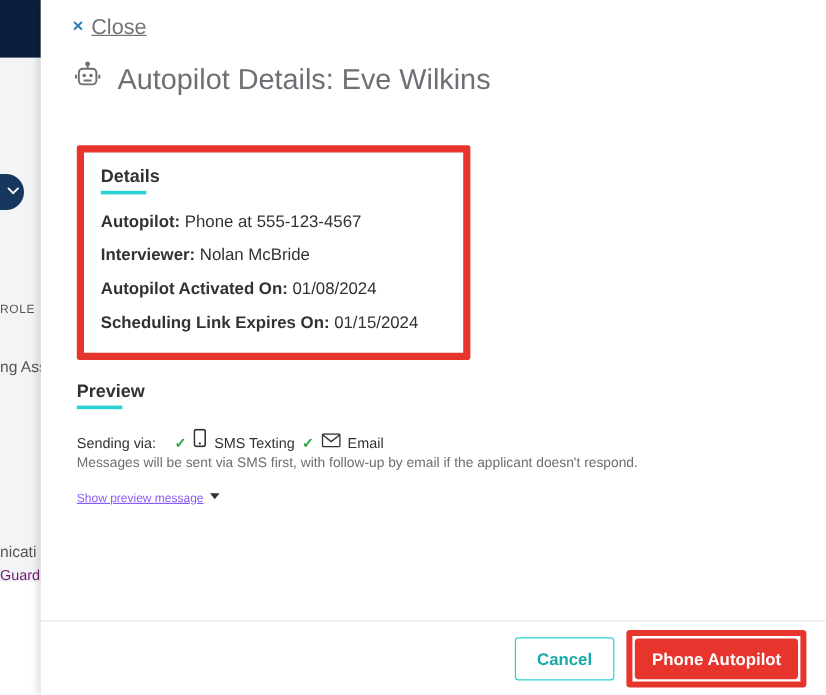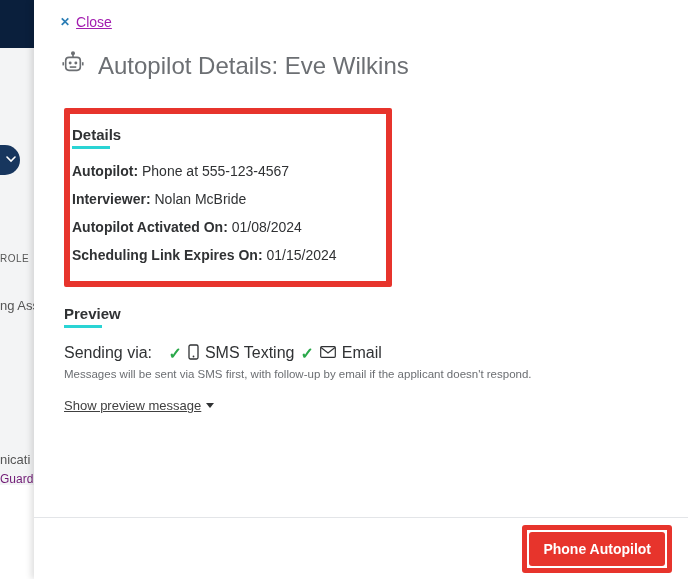--- a/index.html
+++ b/index.html
@@ -17,42 +17,42 @@
   .left-pill svg { position:absolute; right:4px; top:9px; }
   .bg-word { position:absolute; left:0; width:34px; overflow:hidden; white-space:nowrap; color:#555; }
 
   .panel {
     position: absolute; left: 34px; top: 0; right: 0; height: 579px;
     background: #fff; z-index: 2; box-shadow: -3px 0 6px rgba(0,0,0,.12);
   }
 
   .close-bar { height: 44px; display:flex; align-items:center; padding-left:26px; gap:6px; }
   .close-x { color:#2a7db5; font-size:12px; font-weight:bold; }
-  .close-link { color:#a21caf; font-size:14px; text-decoration:underline; cursor:pointer; }
+  .close-link { color:#737373; font-size:18px; text-decoration:underline; cursor:pointer; }
 
   .title-bar { display:flex; align-items:flex-end; gap:12px; padding: 6px 0 18px 26px; }
   .title-text { font-size:24px; color:#6c6f73; font-weight:400; }
 
   .card {
     margin: 0 18px 0 30px; background:#fff; padding: 10px 0 30px 0;
   }
 
   .details-box {
     border: 6px solid #e7342c; border-radius:2px;
-    padding: 12px 14px 16px 2px; margin: 0 6px 18px 0; width: 328px;
+    padding: 12px 14px 16px 14px; margin: 12px 6px 18px 0; width: 328px;
   }
   .sec-heading { font-size:15px; font-weight:bold; color:#303234; margin-bottom:3px; }
   .heading-underline { width:38px; height:3px; background:#2ad4d4; margin-bottom:14px; }
   .kv { font-size:14px; color:#303234; margin: 6px 0 12px 0; }
   .kv b { font-weight:bold; }
 
   .preview-heading-underline { width:38px; height:3px; background:#2ad4d4; margin-bottom:16px; }
-  .sending-row { font-size:16px; color:#303234; display:flex; align-items:flex-start; gap:6px; flex-wrap:wrap; }
+  .sending-row { font-size:12px; color:#303234; display:flex; align-items:flex-end; gap:6px; flex-wrap:wrap; }
   .note { font-size:11.5px; color:#6b6e72; margin-top:4px; }
-  .show-preview { display:inline-flex; align-items:center; gap:4px; font-size:13px; color:#404040; text-decoration:underline; margin-top:18px; cursor:pointer; }
+  .show-preview { display:inline-flex; align-items:center; gap:4px; font-size:10px; color:#8b5cf6; text-decoration:underline; margin-top:18px; cursor:pointer; }
 
   .footer {
     position:absolute; left:0; right:0; bottom:0; height:62px;
     border-top:1px solid #e3e5e8; display:flex; align-items:center; justify-content:flex-end;
     padding-right:16px; gap:10px;
   }
   .btn-cancel {
     border:1px solid #2ad4d4; color:#1aa9a9; background:#fff; font-weight:bold;
     font-size:14px; padding:9px 18px; border-radius:3px; cursor:pointer;
   }
@@ -147,18 +147,19 @@
           <svg width="10" height="8" viewBox="0 0 10 8">
               <path d="M1 1 L5 6 L9 1 Z" fill="#303234"></path>
             </svg>
         </span>
       </div>
     </div>
 
   </div>
 
   <div class="footer">
+    <button class="btn-cancel">Cancel</button>
     <span class="stop-wrap">
       <button class="btn-stop">Phone Autopilot</button>
     </span>
   </div>
 
 </div>
 
 </body></html>

